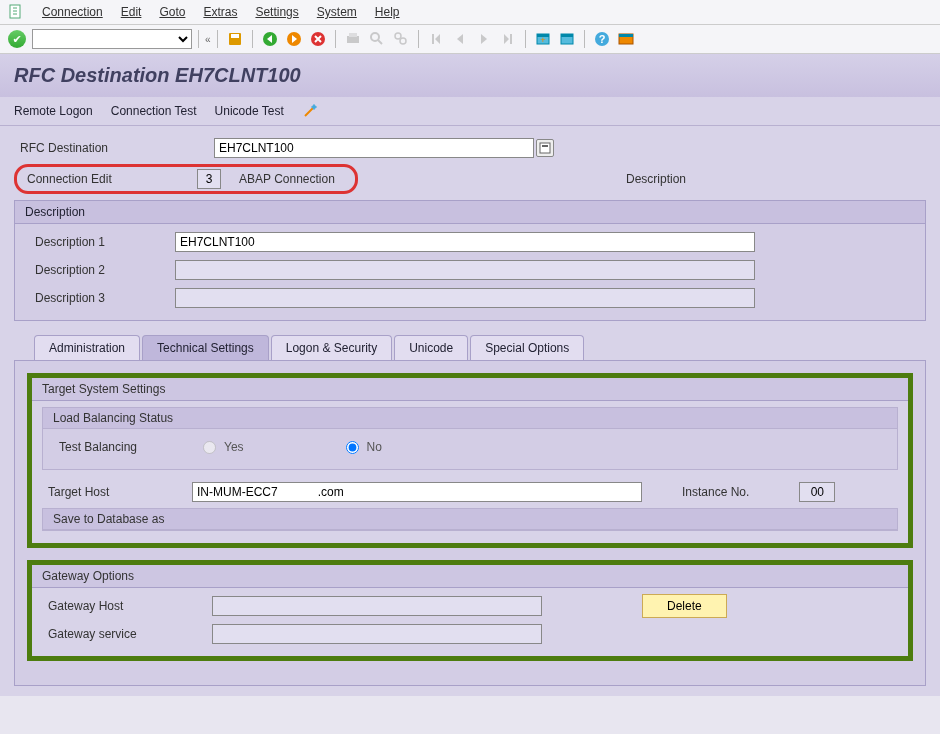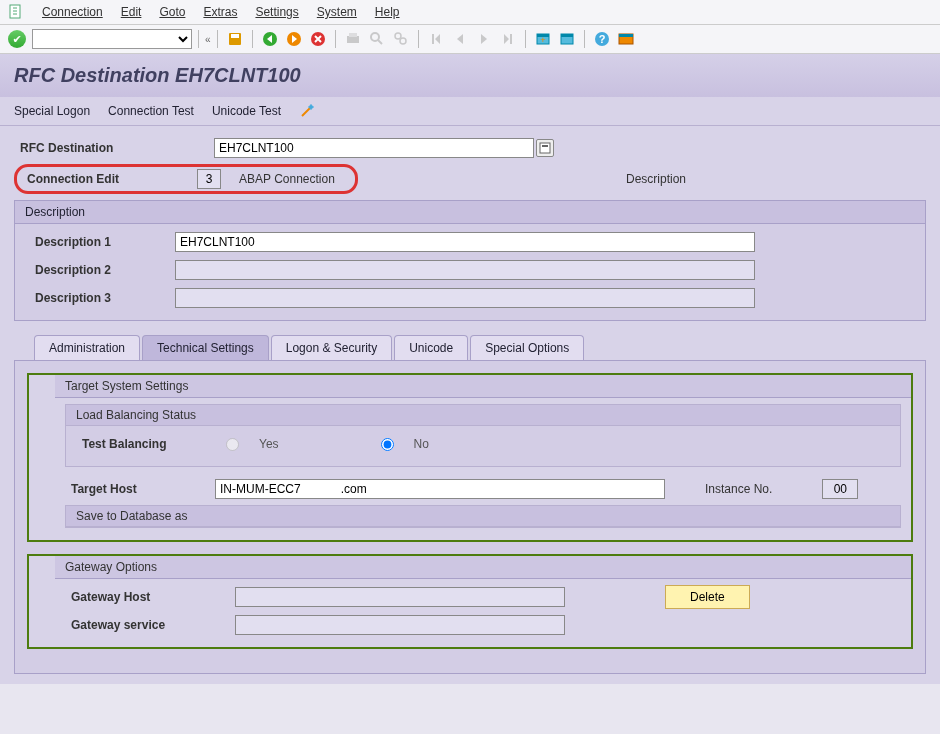--- a/index.html
+++ b/index.html
@@ -23,21 +23,21 @@
 .title-area h1 { font-size: 20px; font-style: italic; font-weight: bold; color: #404060; }
 
 
 .action-bar { background: #d8d3e8; padding: 6px 14px; border-bottom:1px solid #b8b0d0; display:flex;align-items:center;gap:18px; }
 .action-bar .action { color: #223; cursor:pointer; }
 .action-bar .wand-icon { width:16px;height:16px; }
 
 
 .form-area { background: #d8d3e8; padding: 10px 14px; }
 .form-row { display:flex; align-items:center; margin-bottom:4px; min-height:24px; }
-.form-row .label { width: 200px; padding-left: 6px; font-weight: bold; }
+.form-row .label { width: 200px; padding-left: 6px; }
 .form-row input[type=text] { height:20px; border:1px solid #888; padding:0 4px; background:#fff; font-family:Arial;font-size:12px; }
 .form-row input[readonly] { background:#e2dff0; }
 
 
 .red-highlight { border: 3px solid #d33; border-radius: 14px; padding: 2px 8px 2px 4px; display:inline-flex; align-items:center; }
 
 
 .f4-icon { width:18px;height:18px;border:1px solid #888;background:#eee;display:inline-flex;align-items:center;justify-content:center;margin-left:2px;cursor:pointer;border-radius:2px; }
 
 
@@ -47,30 +47,30 @@
 .groupbox .group-body .form-row input[type=text] { flex:0 0 auto; }
 
 
 .tabstrip { margin-top: 14px; }
 .tabs { display:flex; align-items:flex-end; padding-left: 20px; }
 .tab { background:#e2ddf0; border:1px solid #a8a0c8; border-bottom:none; padding:5px 14px; margin-right:2px; cursor:pointer; border-radius:4px 4px 0 0; color:#223; }
 .tab.active { background:#bfb7db; font-weight:normal; }
 .tab-panel { background:#d3cde5; border:1px solid #a8a0c8; padding:12px; min-height:300px; }
 
 
-.subgroup { background:#d8d3e8; border:2px solid #4d7c0f; margin-bottom:12px;padding-left:26px; }
+.subgroup { background:#d8d3e8; border:5px solid #4d7c0f; margin-bottom:12px; }
 .subgroup .sg-title { background:#cdc6e2; padding:4px 10px; border-bottom:1px solid #a8a0c8; }
 .subgroup .sg-body { padding:6px 10px; }
 .inner-group { background:#d3cde5; border:1px solid #b8b0d0; margin-bottom:6px; }
 .inner-group .ig-title { background:#c8c0df; padding:3px 10px; border-bottom:1px solid #b8b0d0; }
 .inner-group .ig-body { padding:6px 10px; }
 
 
 .radio-set { display:flex; align-items:center; gap:6px; }
-.radio-set label { display:flex;align-items:flex-end;gap:20px; color:#555; }
+.radio-set label { display:flex;align-items:flex-end;gap:8px; color:#555; }
 .radio-set input[type=radio] { }
 .radio-dis { color:#888; }
 
 
 .delete-btn { background:#fff3b0; border:1px solid #ccaa55; padding:4px 24px; cursor:pointer; font-size:12px; }
 
 
 .small-input { width:36px; text-align:center; }
 
 
@@ -193,21 +193,21 @@
         <rect x="1" y="3" width="14" height="3" fill="#08a"></rect>
       </svg>
     </span>
 </div>
 
 <div class="title-area">
   <h1>RFC Destination EH7CLNT100</h1>
 </div>
 
 <div class="action-bar">
-  <span class="action">Special Logon</span>
+  <span class="action">Remote Logon</span>
   <span class="action">Connection Test</span>
   <span class="action">Unicode Test</span>
   <span class="wand-icon">
     <svg width="16" height="16">
         <path d="M3 13 L11 5" stroke="#e80" stroke-width="2"></path>
         <circle cx="12" cy="4" r="2" fill="#4ad"></circle>
         <path d="M12 1v2M12 5v2M9 4h2M13 4h2" stroke="#4ad" stroke-width="1"></path>
       </svg>
   </span>
 </div>

